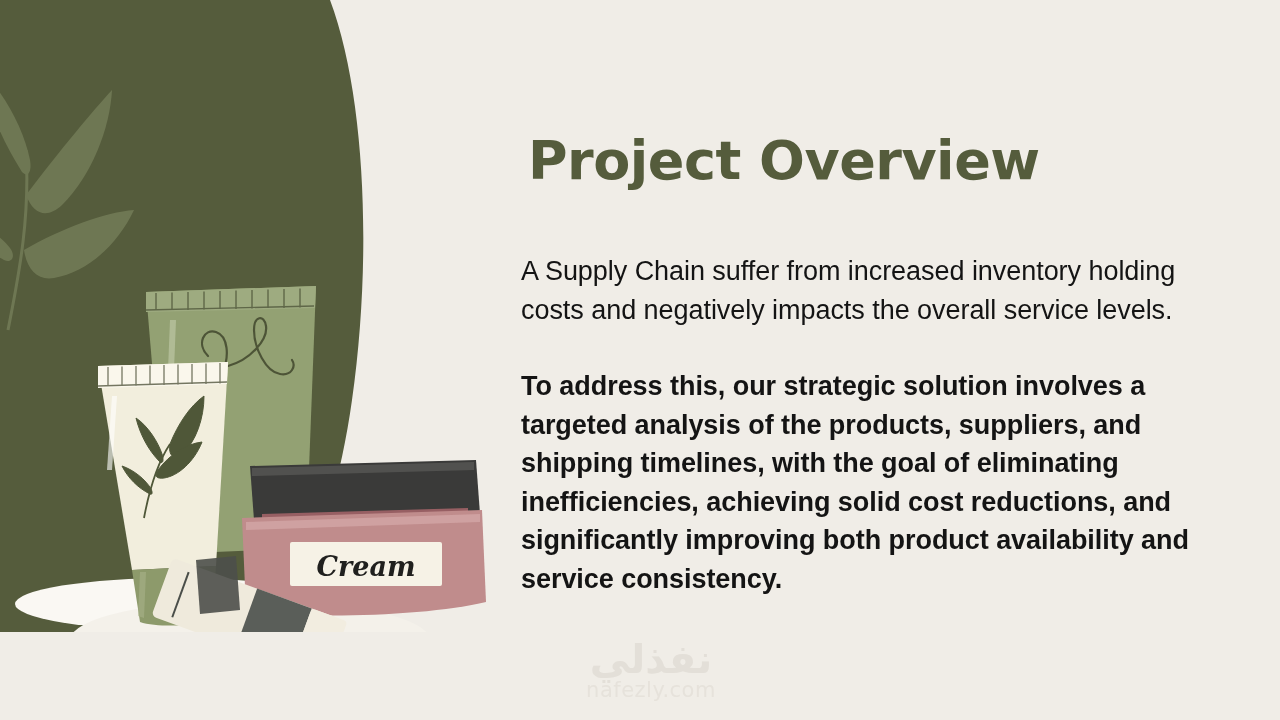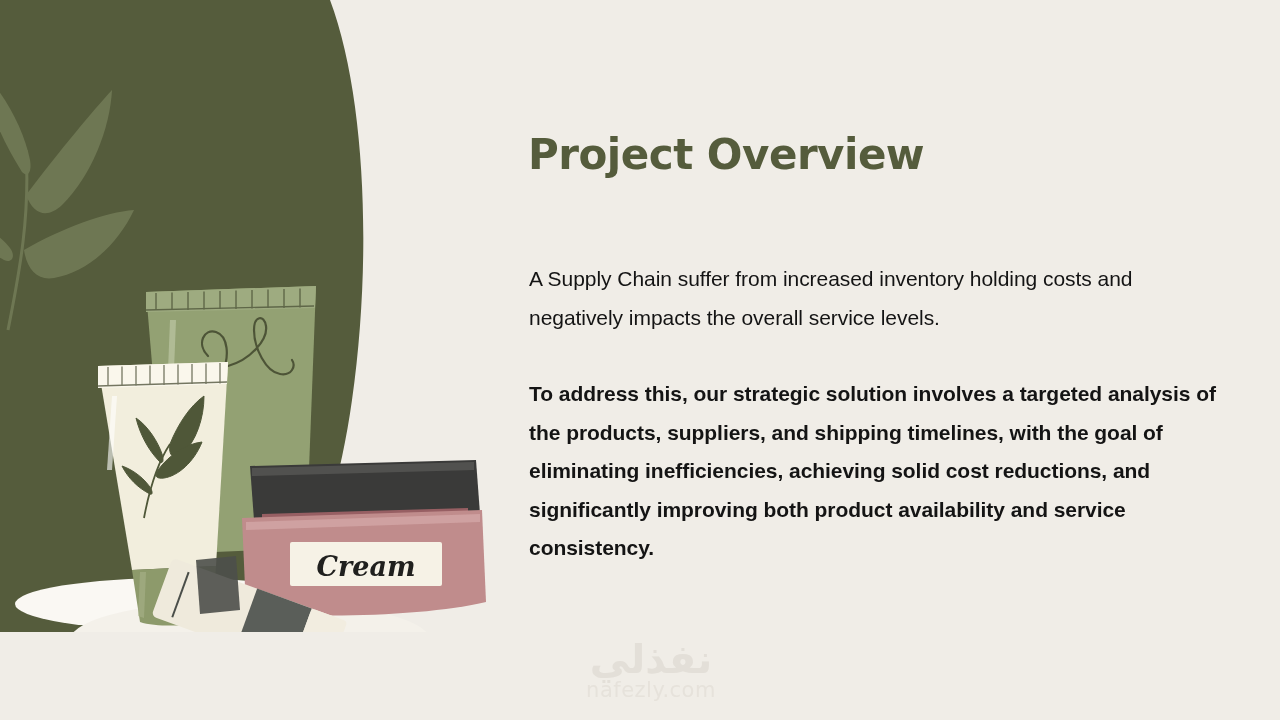--- a/index.html
+++ b/index.html
@@ -47,38 +47,38 @@
   }
 
   #page-title {
     position: absolute;
     left: 9px;
     top: 133px;
     width: 740px;
     margin: 0;
     font-family: "DejaVu Sans", sans-serif;
     font-weight: 700;
-    font-size: 42px;
+    font-size: 54px;
     line-height: 1.05;
     letter-spacing: -0.5px;
     color: #555C3C;
     white-space: nowrap;
   }
 
   #body-copy {
     position: absolute;
     left: 2px;
     top: 252px;
     width: 716px;
   }
 
   .para {
-    margin: 8px;
+    margin: 0;
     font-family: "Liberation Sans", sans-serif;
-    font-size: 21px;
+    font-size: 27px;
     line-height: 38.5px;
     color: #141414;
     letter-spacing: -0.05px;
   }
   .para + .para {
     margin-top: 38px;
     font-weight: bold;
   }
 
   

